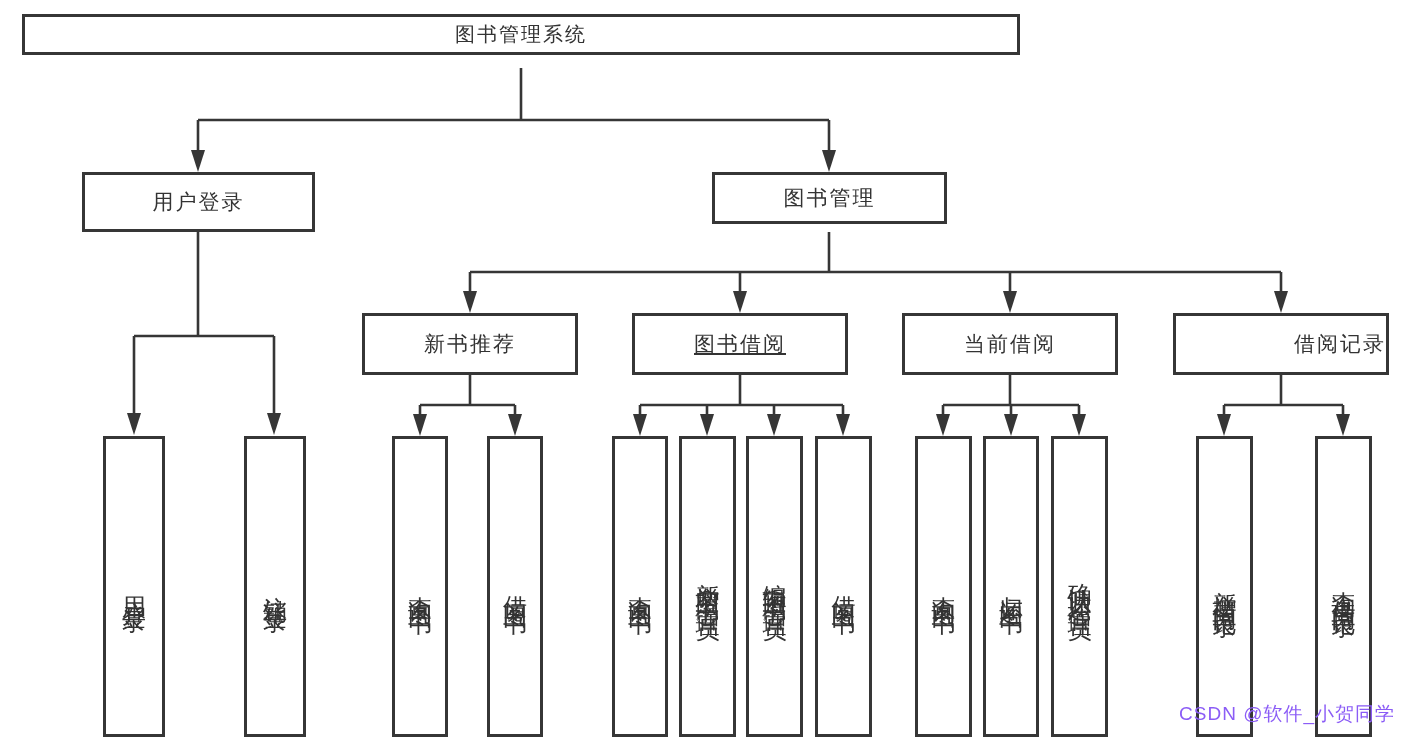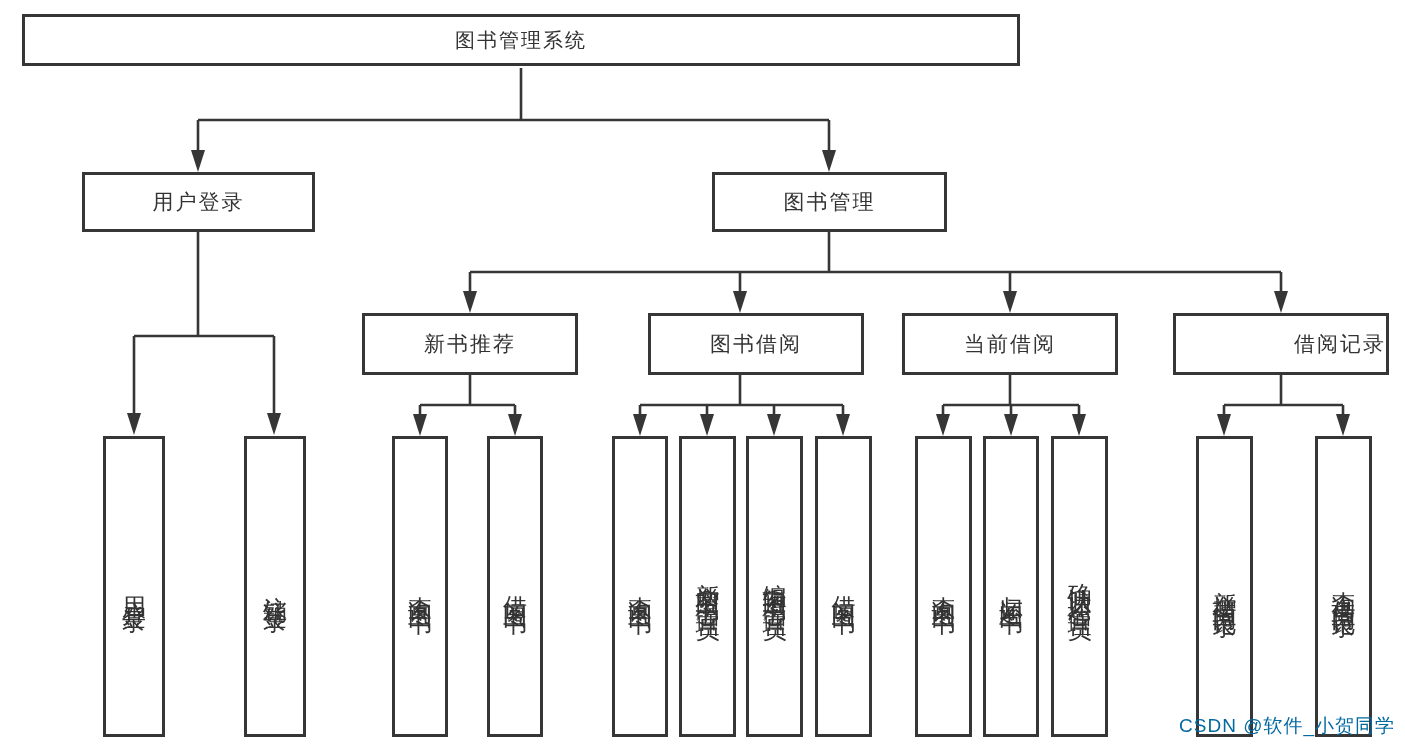--- a/index.html
+++ b/index.html
@@ -25,50 +25,50 @@
   }
   .vnode{
     writing-mode:vertical-rl;
     text-orientation:mixed;
     font-size:24px;
     letter-spacing:5px;
     line-height:1.0;
     padding:6px 0;
   }
   
-  .n-root{left:22px;top:14px;width:998px;height:52px;font-size:20px;}
+  .n-root{left:22px;top:14px;width:998px;height:41px;font-size:20px;}
   
   .n-l2a{left:82px;top:172px;width:233px;height:60px;}
-  .n-l2b{left:712px;top:172px;width:235px;height:60px;}
+  .n-l2b{left:712px;top:172px;width:235px;height:52px;}
   
   .n-l3{top:313px;width:216px;height:62px;}
   .n-l3a{left:362px;}
-  .n-l3b{left:648px;}
+  .n-l3b{left:632px;text-decoration:underline;}
   .n-l3c{left:902px;text-align:right;}
   .n-l3d{left:1173px;justify-content:flex-end;}
   
   .leaf{top:436px;height:301px;}
   .lf1{left:103px;width:62px;}
   .lf2{left:244px;width:62px;}
   .lf3{left:392px;width:56px;}
   .lf4{left:487px;width:56px;}
   .lf5{left:612px;width:56px;}
   .lf6{left:679px;width:57px;}
   .lf7{left:746px;width:57px;}
   .lf8{left:815px;width:57px;}
   .lf9{left:915px;width:57px;}
   .lf10{left:983px;width:56px;}
   .lf11{left:1051px;width:57px;}
   .lf12{left:1196px;width:57px;}
   .lf13{left:1315px;width:57px;}
   .watermark{
     position:absolute;
-    right:10px;bottom:8px;
+    right:10px;bottom:20px;
     font-size:19px;
-    color:#0369a1;
+    color:#8b5cf6;
     letter-spacing:1px;
     white-space:nowrap;
   }
 </style>
 </head>
 <body>
 
 <div class="stage">
 
   <svg class="connectors" width="1405" height="747" viewBox="0 0 1405 747">

